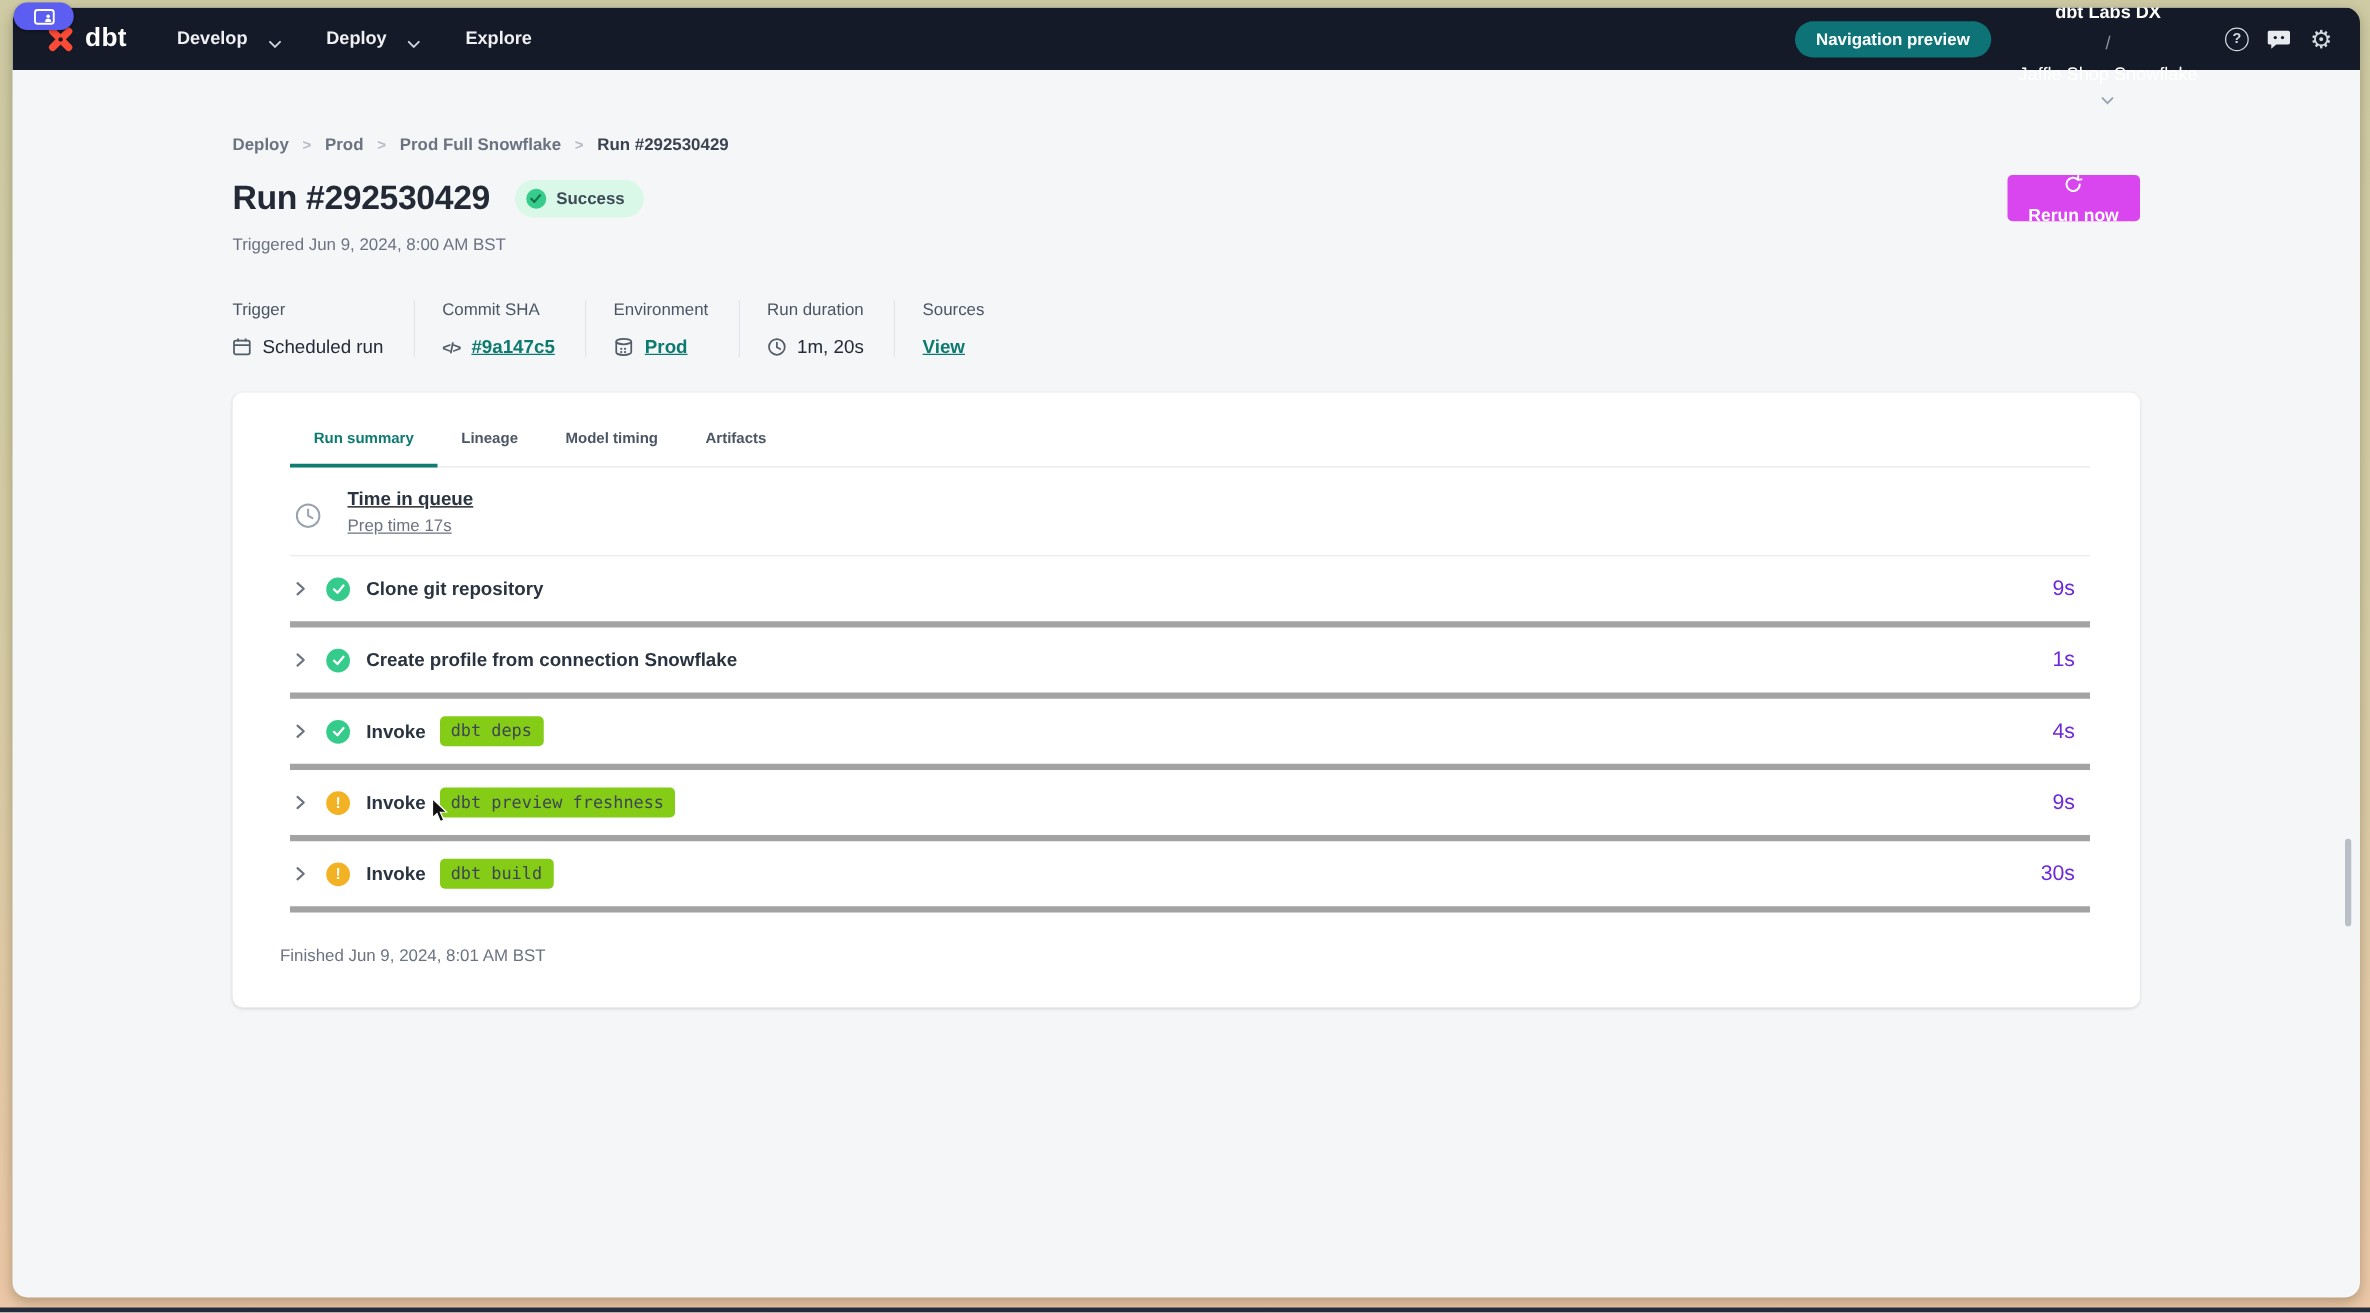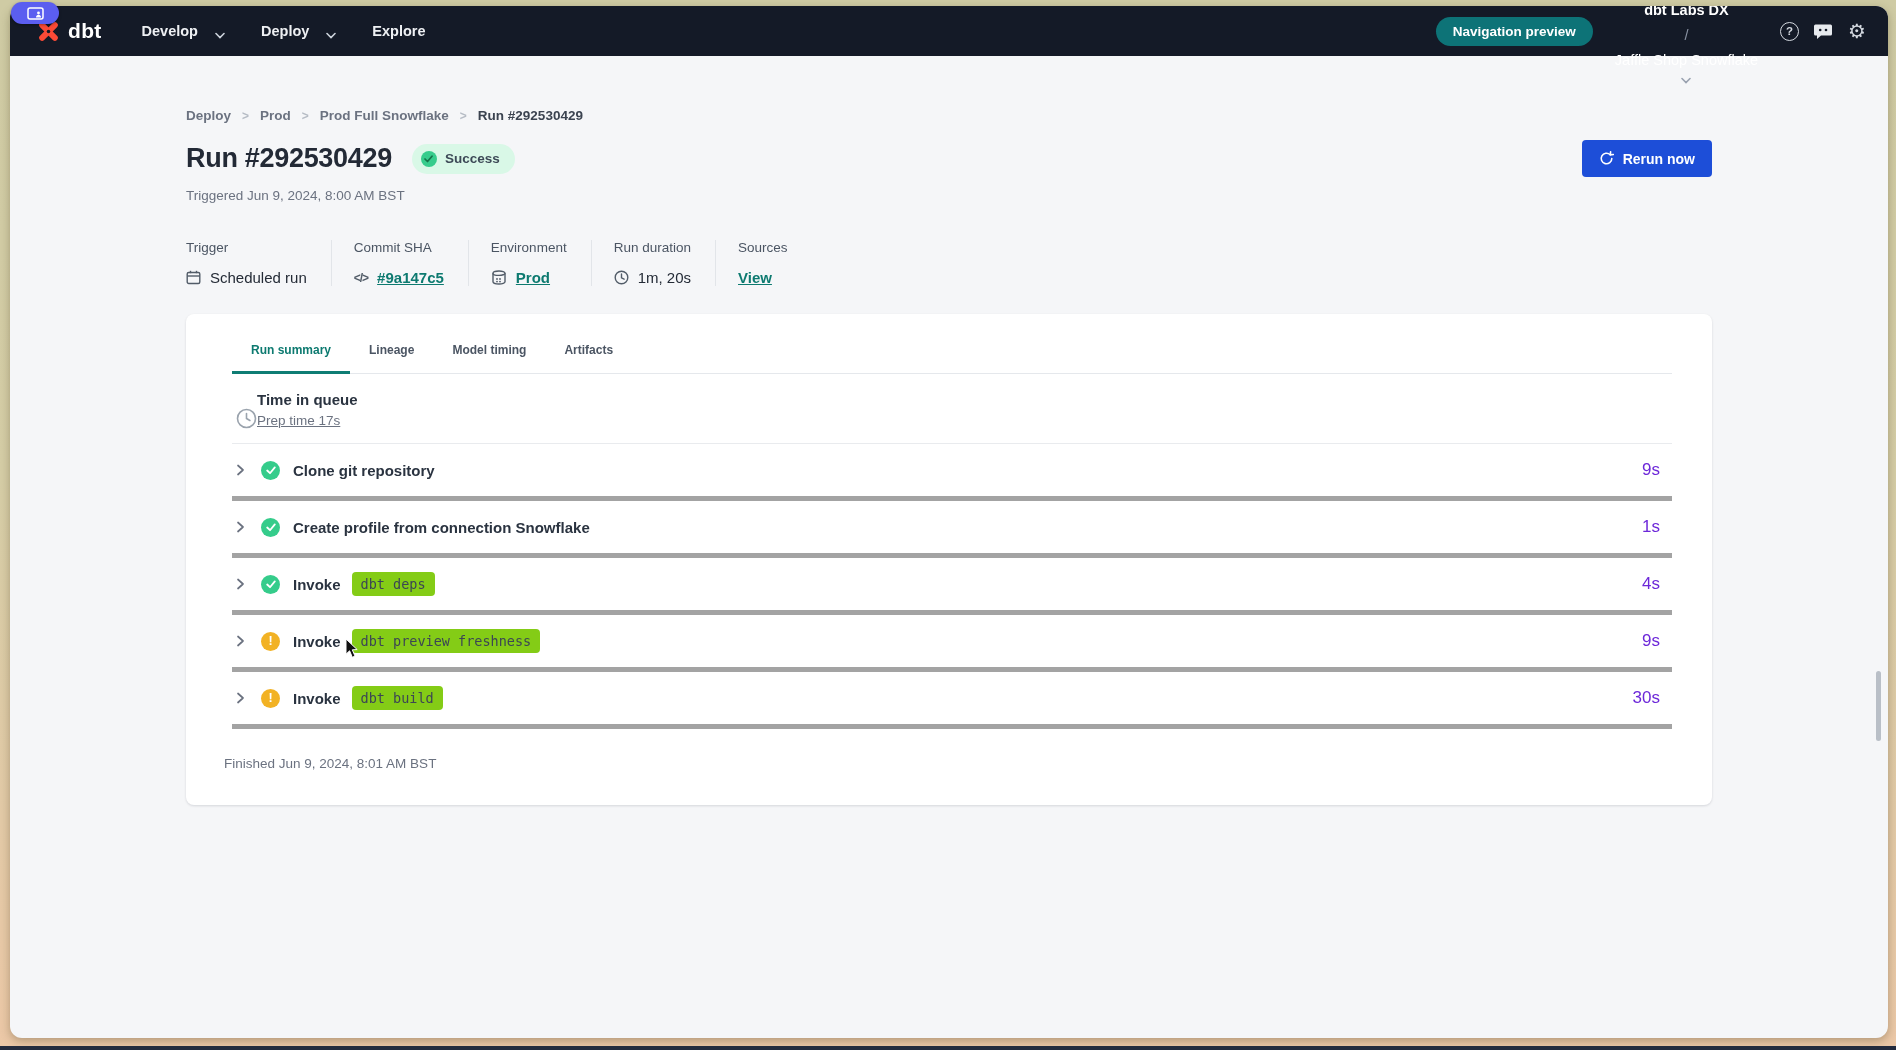--- a/index.html
+++ b/index.html
@@ -39,43 +39,43 @@
   .breadcrumb { display:flex; align-items:center; gap:11px; font-size:13.5px; font-weight:600; color:#6b7280; }
   .breadcrumb .crumb { cursor:pointer; }
   .breadcrumb .crumb-sep { color:#b6bcc5; font-size:12px; }
   .breadcrumb .current { color:#3b4350; }
 
   .title-row { margin-top:17px; display:flex; align-items:center; }
   h1.run-title { font-size:27px; font-weight:700; color:#232a36; letter-spacing:-.3px; }
   .status-badge { margin-left:20px; background:#d9f8e7; border-radius:16px; height:30px; padding:0 15px 0 9px; display:flex; align-items:center; gap:8px; }
   .badge-check { width:16px; height:16px; border-radius:50%; background:#36cc8c; display:flex; align-items:center; justify-content:center; }
   .status-badge .badge-label { font-size:13.5px; font-weight:700; color:#3d4a57; }
-  .rerun-btn { margin-left:auto; background:#1d4ed8; color:#fff; border:none; border-radius:4px; height:37px;
-    padding:0 17px; font-size:14px; font-weight:700; display:flex; align-items:center; gap:9px; cursor:pointer; font-family:inherit; }
+  .rerun-btn { margin-left:auto; background:#d946ef; color:#fff; border:none; border-radius:4px; height:37px;
+    padding:0 17px; font-size:14px; font-weight:700; display:flex; align-items:center; gap:9px; cursor:pointer; font-family:inherit;flex-direction:column; }
 
   .triggered { margin-top:11px; font-size:13.5px; color:#6b7280; }
 
   .meta-row { margin-top:37px; display:flex; align-items:flex-start; }
   .meta-col { padding-right:24px; margin-right:22px; border-right:1px solid #e2e5e9; }
   .meta-col:last-child { border-right:none; }
   .meta-label { font-size:13.5px; color:#4b5563; margin-bottom:14px; }
   .meta-value { display:flex; align-items:center; gap:9px; font-size:15px; color:#242b36; }
   .meta-ic { color:#525c68; display:flex; align-items:center; }
   .code-glyph { font-size:12px; color:#525c68; font-weight:600; letter-spacing:-1px; }
   .meta-link { color:#0d7a70; font-weight:600; text-decoration:underline; cursor:pointer; }
 
   
   .card { margin-top:28px; margin-bottom:40px; background:#fff; border-radius:8px;
     box-shadow:0 1px 3px rgba(16,24,40,.09), 0 1px 2px rgba(16,24,40,.05); padding-bottom:34px; }
   .tabs { margin:0 40px 0 46px; display:flex; border-bottom:1px solid #e5e8ec; padding-top:10px; }
   .tab { padding:19px 19px 14px; font-size:12px; font-weight:600; color:#4b5563; border-bottom:3px solid transparent; margin-bottom:-1px; cursor:pointer; }
   .tab.active { color:#0d7a70; border-bottom-color:#0f7d74; }
 
   .rows { margin:0 40px 0 46px; }
-  .queue-row { display:flex; align-items:flex-end; gap:0; padding:17px 0 14px 4px; border-bottom:1px solid #e9ebee; }
+  .queue-row { display:flex; align-items:center; gap:21px; padding:17px 0 14px 4px; border-bottom:1px solid #e9ebee;text-decoration:underline; }
   .queue-title { font-size:15px; font-weight:700; color:#2a3340; }
   .queue-sub { display:inline-block; margin-top:5px; font-size:13.5px; color:#6b7280; text-decoration:underline; cursor:pointer; }
 
   .step-row { display:flex; align-items:center; height:57px; border-bottom:5px solid #a3a3a3; padding-left:4px; cursor:pointer; }
   .chev-btn { background:none; border:none; padding:0; width:12px; margin-right:13px; color:#6b7280; display:flex; align-items:center; cursor:pointer; }
   .status-ic { width:19px; height:19px; border-radius:50%; margin-right:13px; flex:none; display:flex; align-items:center; justify-content:center; }
   .status-ic.success { background:#35cc8b; }
   .status-ic.warning { background:#f2b224; color:#fff; font-size:12.5px; font-weight:700; }
   .step-title { font-size:15px; font-weight:700; color:#2a3340; }
   .code-chip { font-family:"DejaVu Sans Mono", monospace; font-size:13.5px; color:#3c4654; background:#84cc16; border-radius:4px; padding:4px 9px; margin-left:11px; }

